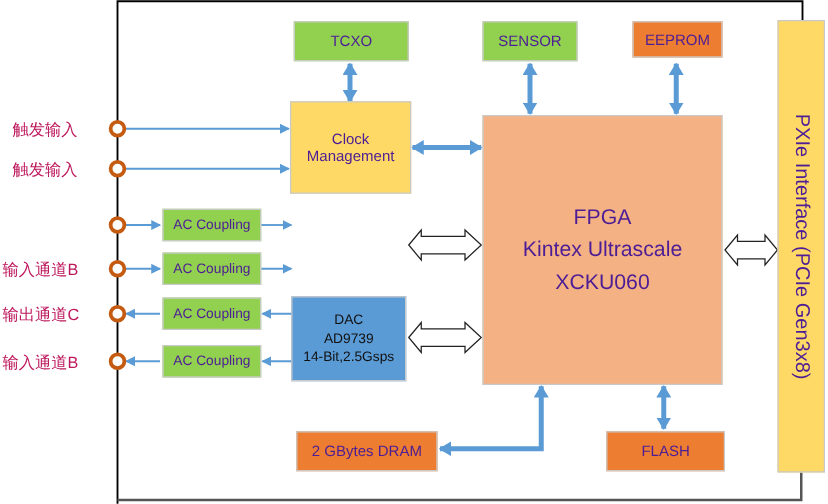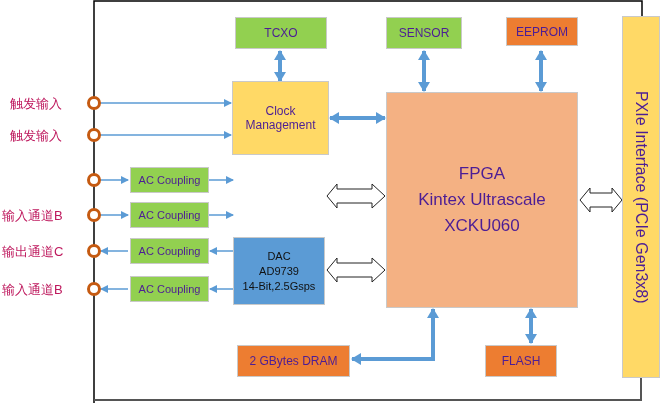--- a/index.html
+++ b/index.html
@@ -124,21 +124,21 @@
   <div class="box salmon" style="left:386px; top:92px; width:192px; height:216px; flex-direction:column; font-size:17px; line-height:26px;">
     <div>FPGA</div>
     <div>Kintex Ultrascale</div>
     <div>XCKU060</div>
   </div>
 
   <div class="box orange med" style="left:237px; top:345px; width:113px; height:32px;">
       <span>2 GBytes DRAM</span>
     </div>
 
-  <div class="box orange med" style="left:485px; top:345px; width:72px; height:32px;">
+  <div class="box orange med" style="left:485px; top:345px; width:95px; height:32px;">
       <span>FLASH</span>
     </div>
 
   <div class="box yellow" style="left:622px; top:16px; width:38px; height:362px;">
     <span class="vtext">PXIe Interface (PCIe Gen3x8)</span>
   </div>
 
 </div>
 
 </body></html>

